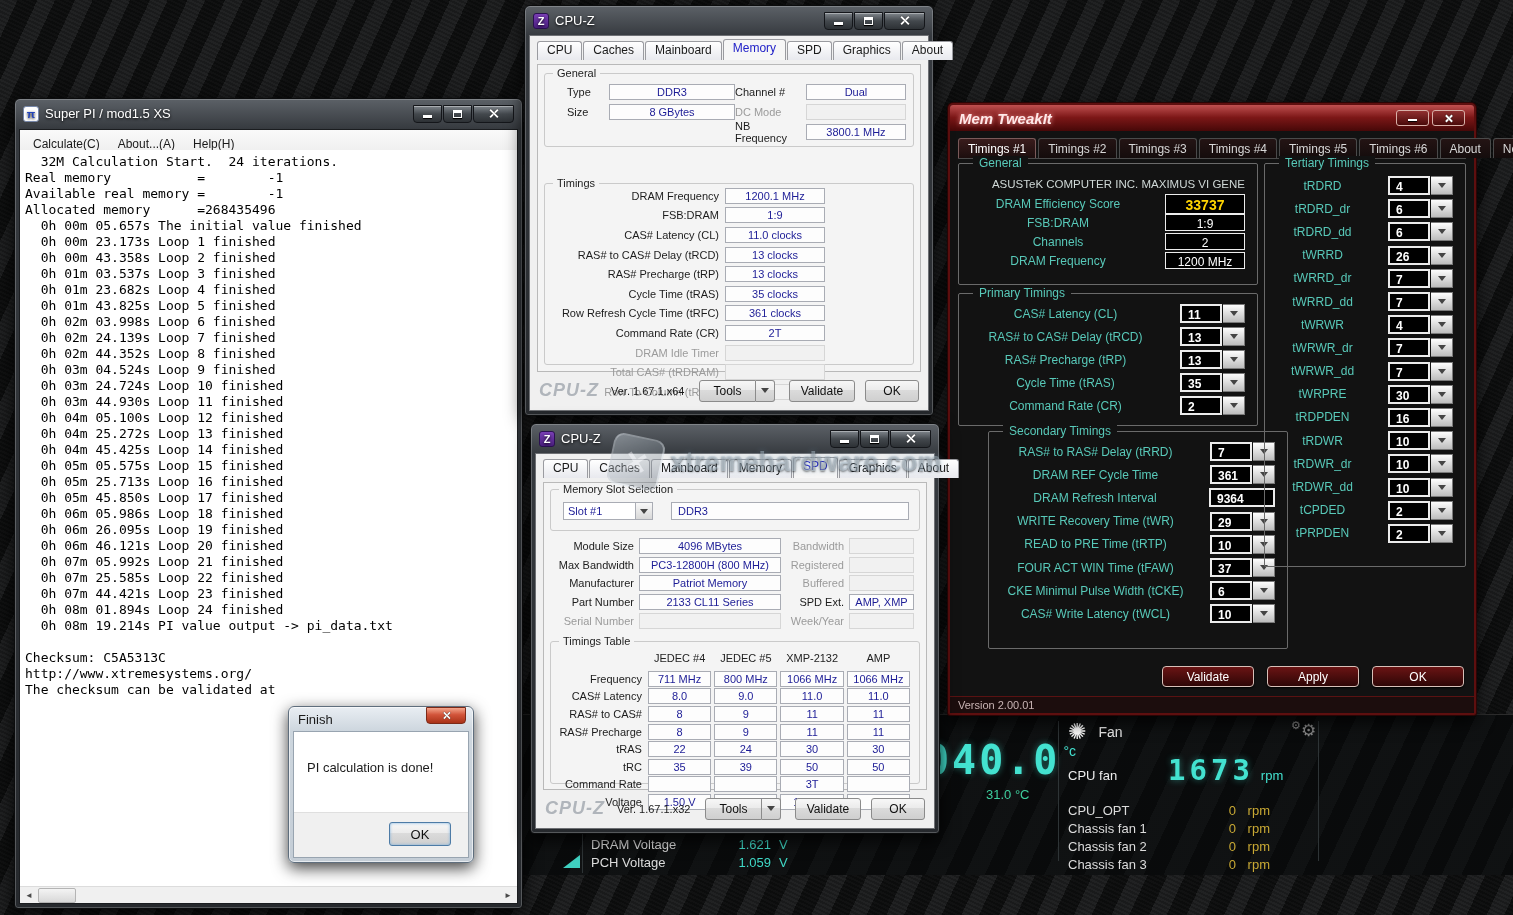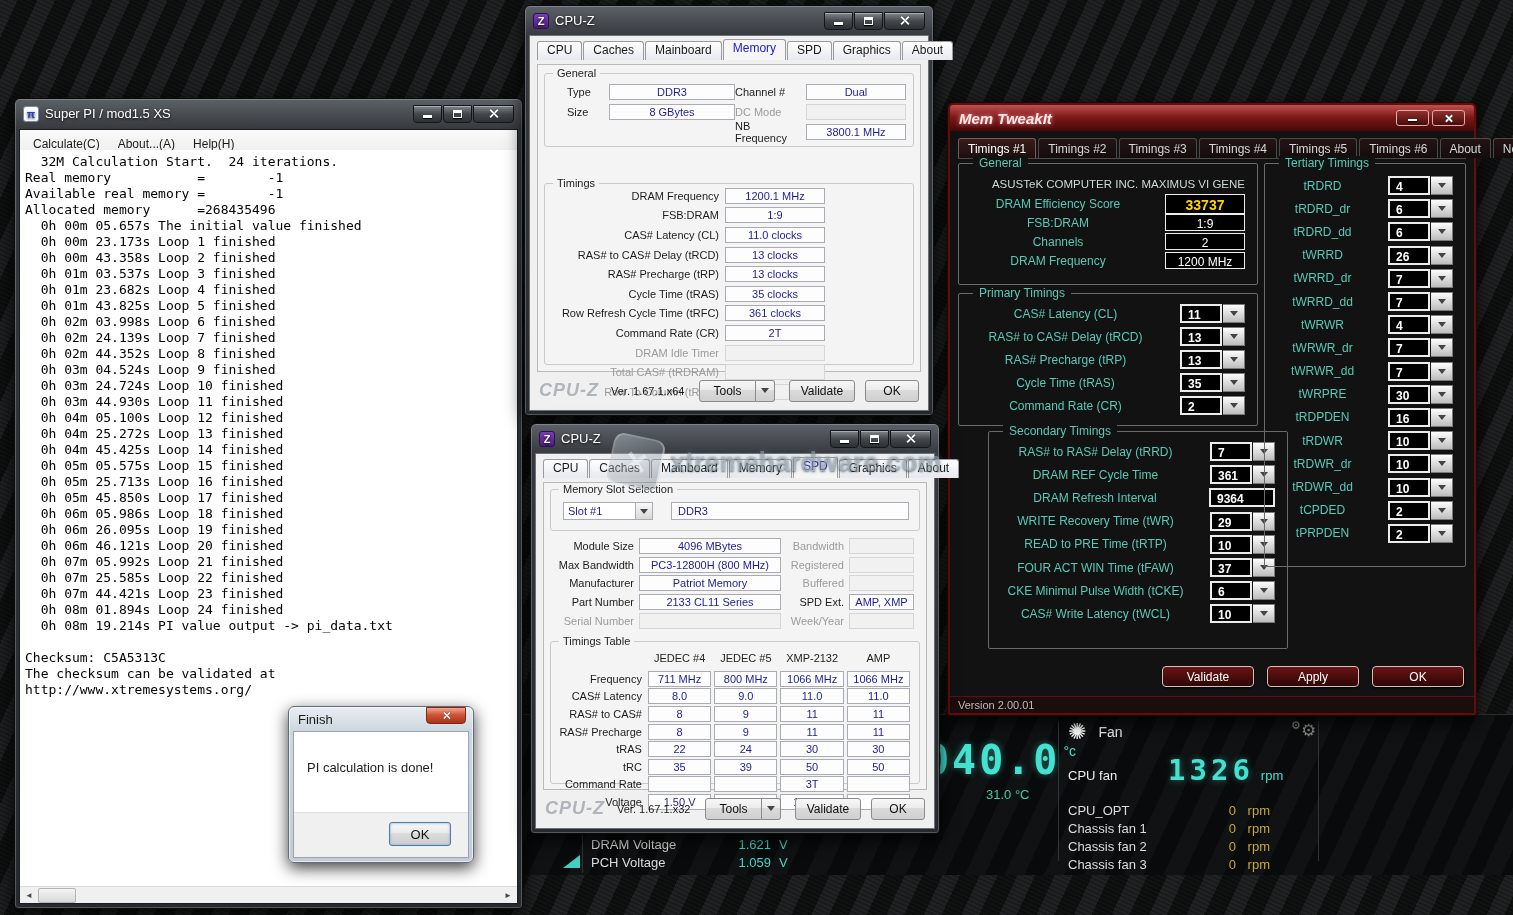--- a/index.html
+++ b/index.html
@@ -235,21 +235,21 @@
     <div class="mon-div" style="left:535px;"></div>
     <div class="mon-div" style="left:795px;"></div>
 
     <div class="fan-panel">
       <div class="fan-head">
         <span class="fan-icon"></span>
         <span>Fan</span>
       </div>
       <div class="cpu-fan-row">
         <span class="fl">CPU fan</span>
-        <span class="seg">1326</span>
+        <span class="seg">1673</span>
         <span class="fu">rpm</span>
       </div>
       <div class="fan-rows">
 
           <div class="fan-row">
             <span class="fl">CPU_OPT</span>
             <span class="fv">0</span>
             <span class="fu">rpm</span>
           </div>
 
@@ -379,23 +379,23 @@
           <div class="console-line">  0h 07m 44.421s Loop 23 finished</div>
 
           <div class="console-line">  0h 08m 01.894s Loop 24 finished</div>
 
           <div class="console-line">  0h 08m 19.214s PI value output -&gt; pi_data.txt</div>
 
           <div class="console-line"></div>
 
           <div class="console-line">Checksum: C5A5313C</div>
 
+          <div class="console-line">http://www.xtremesystems.org/</div>
+
           <div class="console-line">The checksum can be validated at</div>
-
-          <div class="console-line">http://www.xtremesystems.org/</div>
 
       </div>
       <div class="hscroll">
         <span class="scroll-arrow left">◄</span>
         <span class="scroll-thumb"></span>
         <span class="scroll-arrow right">►</span>
       </div>
     </div>
   </div>
 

